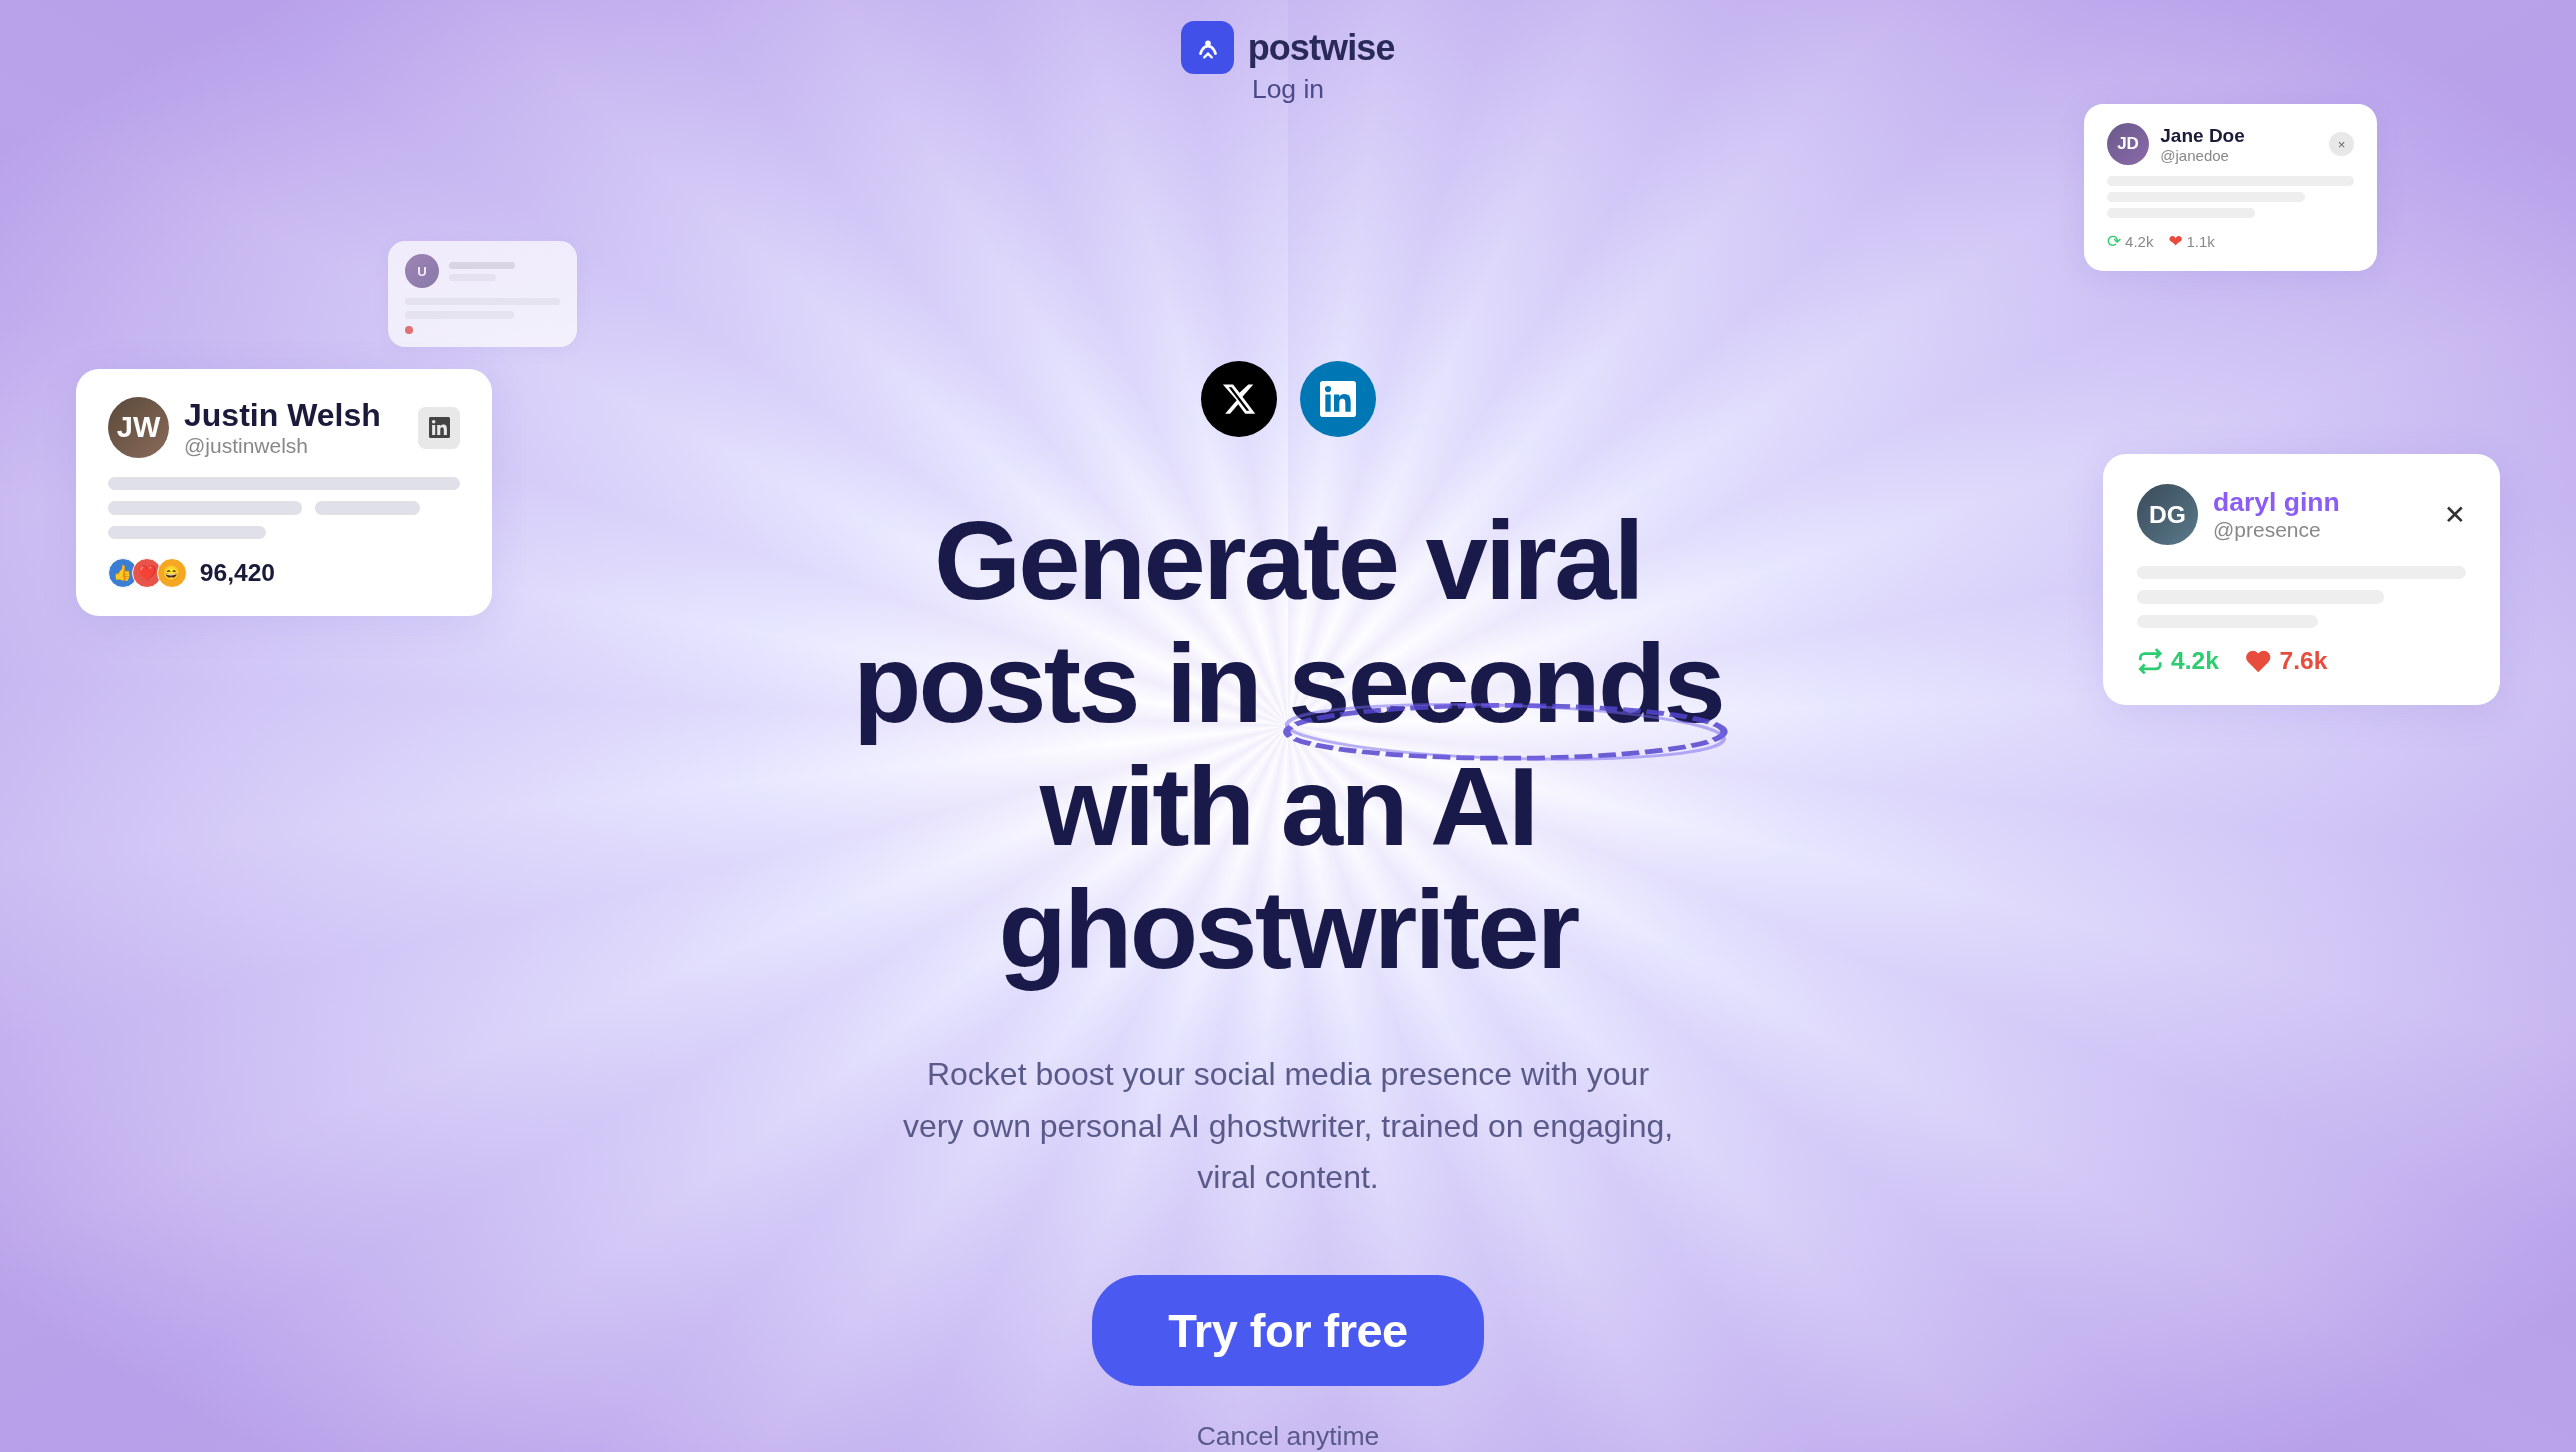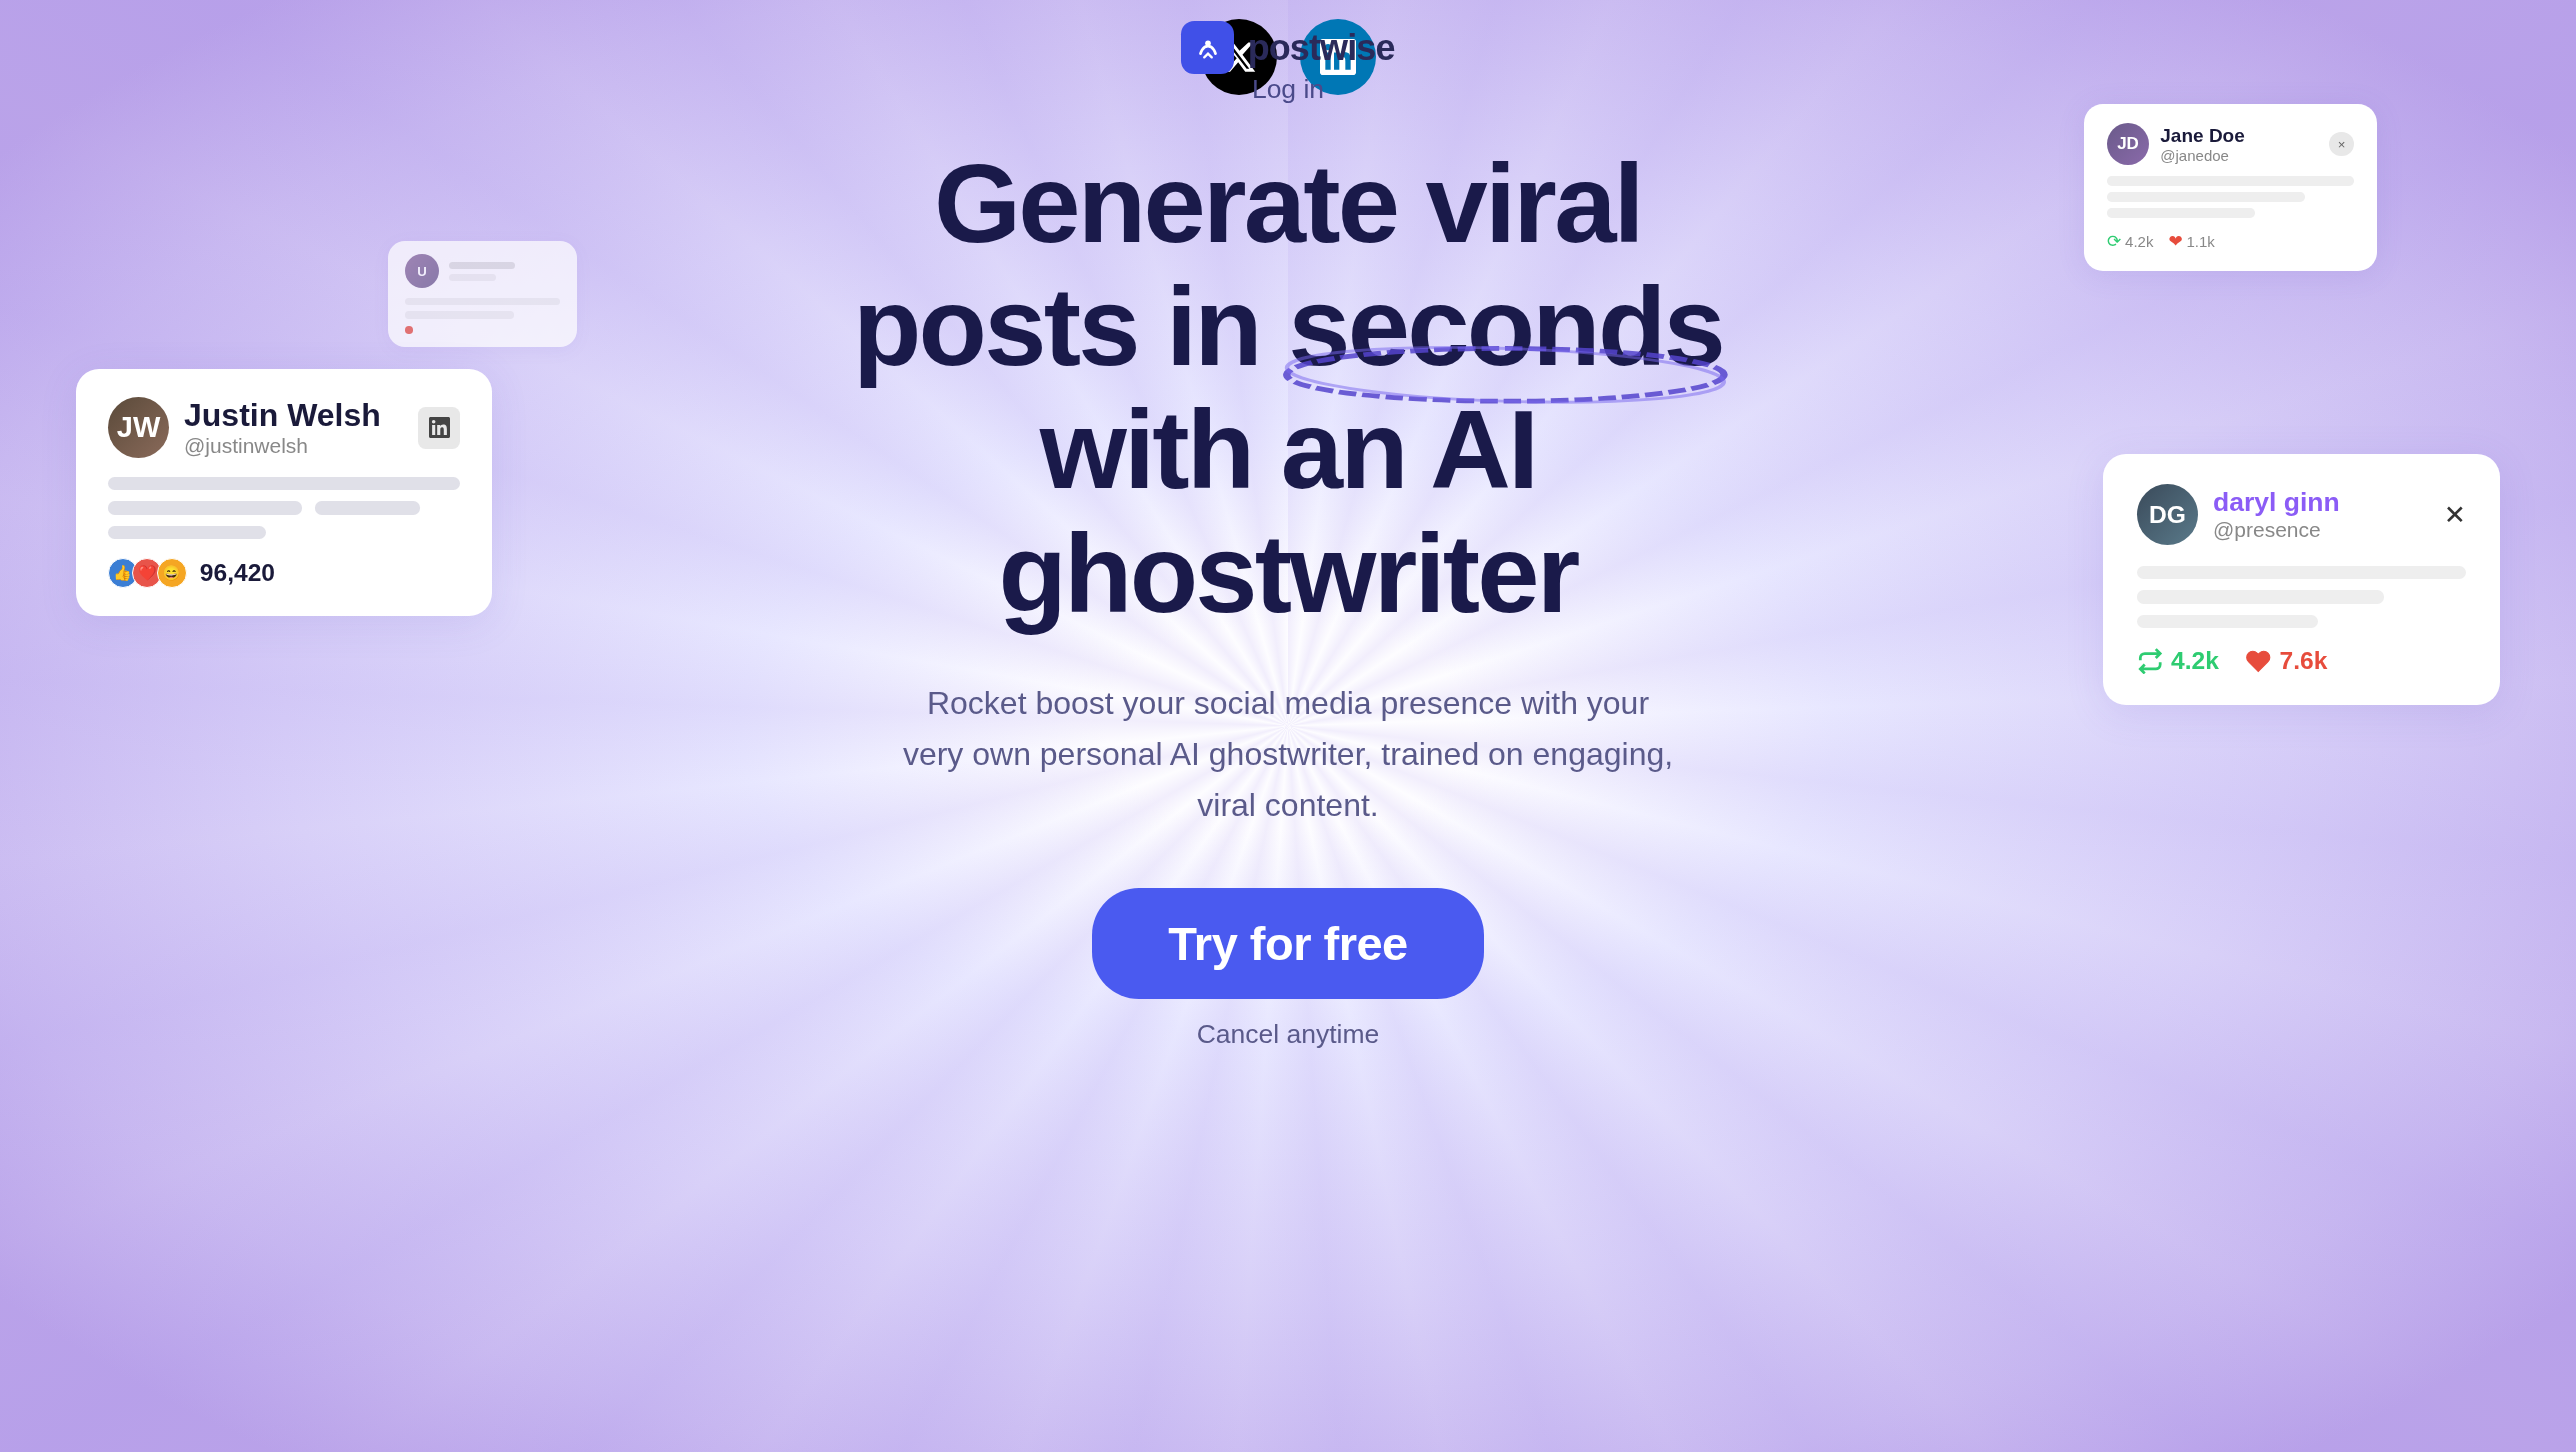--- a/index.html
+++ b/index.html
@@ -119,22 +119,23 @@
     .main {
       position: absolute;
       top: 0;
       left: 0;
       right: 0;
       bottom: 0;
       z-index: 10;
       display: flex;
       flex-direction: column;
       align-items: center;
-      justify-content: flex-start;
+      justify-content: flex-end;
       padding-top: 19px;
+      gap: 15px;
     }
 
     
     .platform-icons {
       display: flex;
       gap: 23px;
       margin-bottom: 47px;
     }
 
     .platform-icon {

